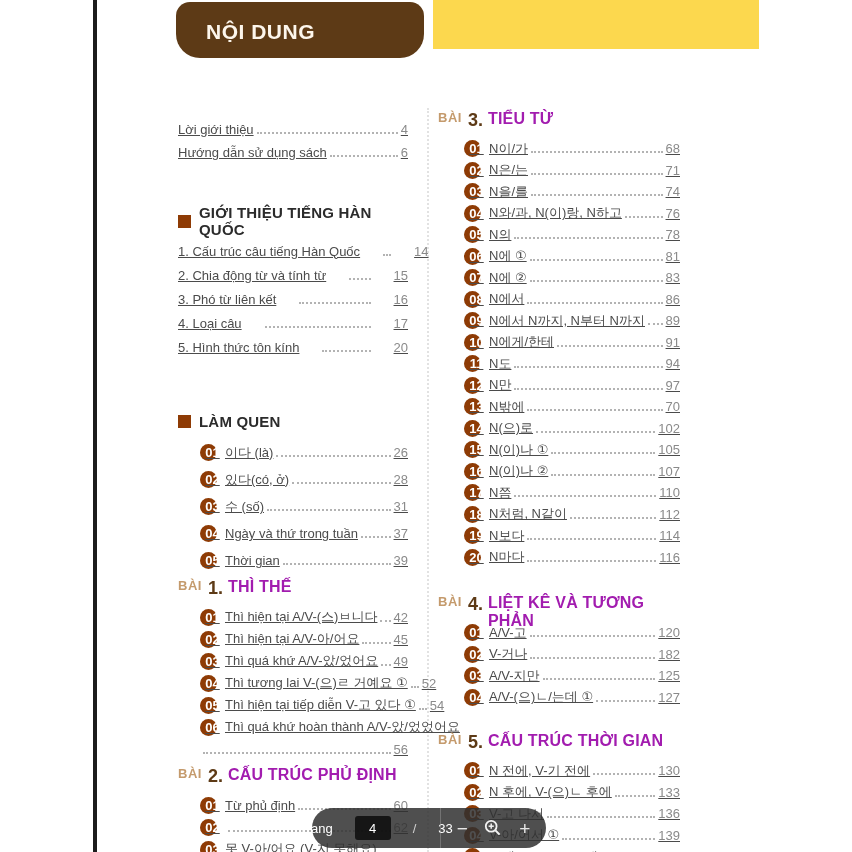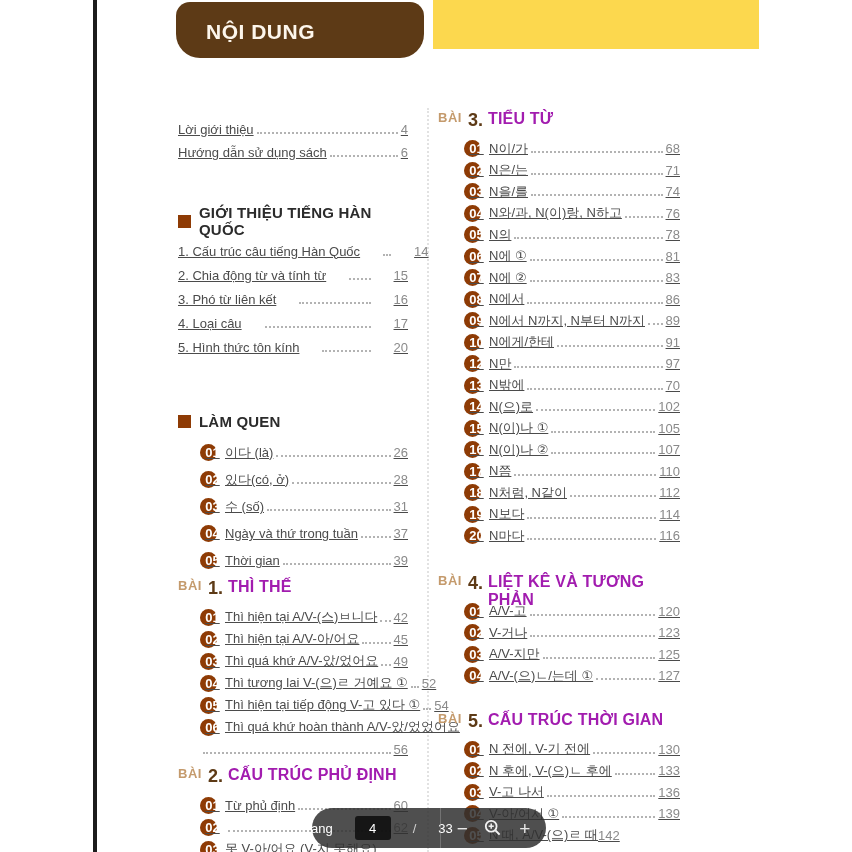--- a/index.html
+++ b/index.html
@@ -192,21 +192,21 @@
             <span class="pg">49</span>
           </div>
           <div class="toc-row badged">
             <span class="badge">04</span>
             <span class="lab">Thì tương lai V-(으)ㄹ 거예요 ①</span>
             <span class="dots"></span>
             <span class="pg">52</span>
           </div>
           <div class="toc-row badged">
             <span class="badge">05</span>
-            <span class="lab">Thì hiện tại tiếp động V-고 있다 ①</span>
+            <span class="lab">Thì hiện tại tiếp diễn V-고 있다 ①</span>
             <span class="dots"></span>
             <span class="pg">54</span>
           </div>
           <div class="toc-row badged">
             <span class="badge">06</span>
             <span class="lab">Thì quá khứ hoàn thành A/V-았/었었어요</span>
           </div>
           <div class="toc-row wrap2">
             <span class="dots"></span>
             <span class="pg">56</span>
@@ -300,20 +300,26 @@
             <span class="dots"></span>
             <span class="pg">89</span>
           </div>
           <div class="toc-row badged">
             <span class="badge">10</span>
             <span class="lab">N에게/한테</span>
             <span class="dots"></span>
             <span class="pg">91</span>
           </div>
           <div class="toc-row badged">
+            <span class="badge">11</span>
+            <span class="lab">N도</span>
+            <span class="dots"></span>
+            <span class="pg">94</span>
+          </div>
+          <div class="toc-row badged">
             <span class="badge">12</span>
             <span class="lab">N만</span>
             <span class="dots"></span>
             <span class="pg">97</span>
           </div>
           <div class="toc-row badged">
             <span class="badge">13</span>
             <span class="lab">N밖에</span>
             <span class="dots"></span>
             <span class="pg">70</span>
@@ -370,21 +376,21 @@
           <div class="toc-row badged">
             <span class="badge">01</span>
             <span class="lab">A/V-고</span>
             <span class="dots"></span>
             <span class="pg">120</span>
           </div>
           <div class="toc-row badged">
             <span class="badge">02</span>
             <span class="lab">V-거나</span>
             <span class="dots"></span>
-            <span class="pg">123</span>
+            <span class="pg">182</span>
           </div>
           <div class="toc-row badged">
             <span class="badge">03</span>
             <span class="lab">A/V-지만</span>
             <span class="dots"></span>
             <span class="pg">125</span>
           </div>
           <div class="toc-row badged">
             <span class="badge">04</span>
             <span class="lab">A/V-(으)ㄴ/는데 ①</span>

